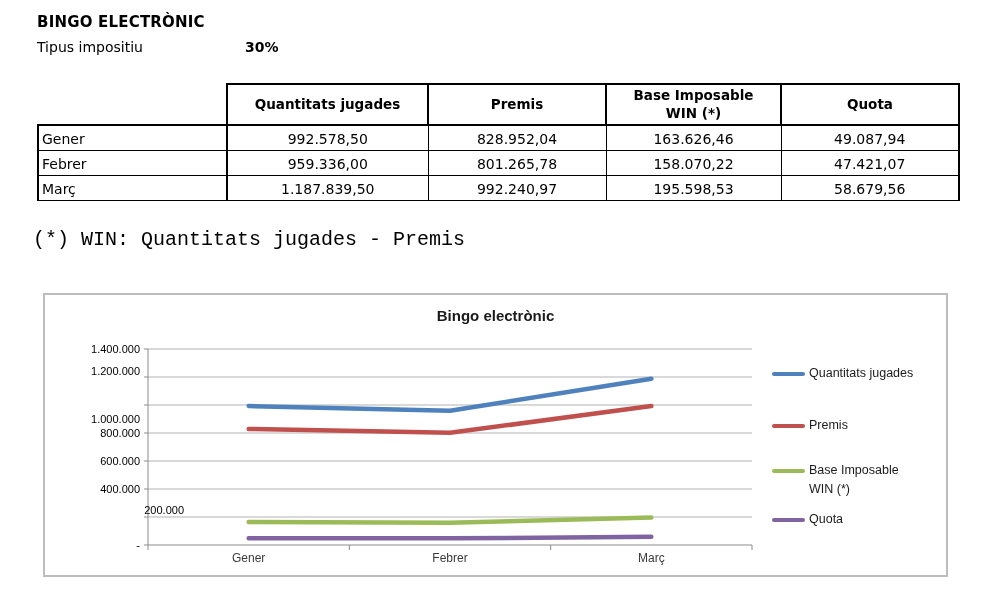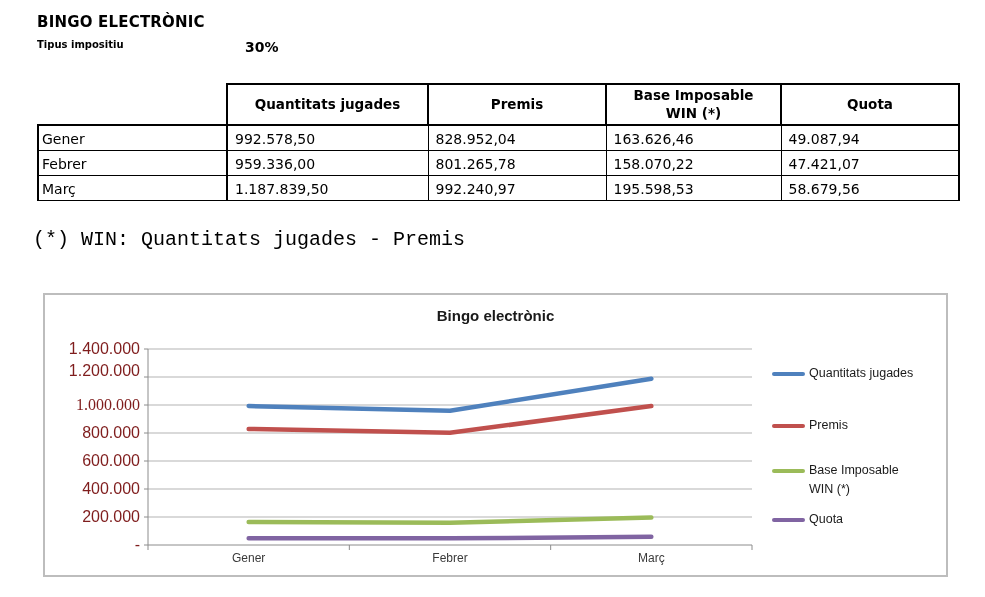--- a/index.html
+++ b/index.html
@@ -1,54 +1,54 @@
 <!DOCTYPE html>
 <html><head>
 <meta charset="utf-8">
 <style>
   html,body{margin:0;padding:0;}
   body{
     width:985px;height:597px;background:#ffffff;position:relative;
     font-family:"DejaVu Sans",sans-serif;color:#000;overflow:hidden;
   }
   .doc-title{position:absolute;left:37px;top:13px;font-size:15px;font-weight:bold;letter-spacing:.2px;}
-  .tax-label{position:absolute;left:37px;top:39px;font-size:10px;font-weight:bold;}
+  .tax-label{position:absolute;left:37px;top:39px;font-size:14px;font-weight:normal;}
   .tax-value{position:absolute;left:245px;top:39px;font-size:14px;font-weight:bold;}
 
   table.data{
     position:absolute;left:37px;top:83px;width:921px;
     border-collapse:collapse;table-layout:fixed;font-size:14px;
   }
   table.data col.c0{width:189px;}
   table.data col.c1{width:201px;}
   table.data col.c2{width:178px;}
   table.data col.c3{width:175px;}
   table.data col.c4{width:178px;}
   table.data th{
     border:2px solid #000;font-size:13.5px;font-weight:bold;text-align:center;
     vertical-align:middle;height:39px;padding:0 4px;white-space:pre-line;line-height:1.3;
   }
   table.data th.empty{border:none;}
   table.data td{border:1px solid #000;height:23px;padding:1px 7px 0 7px;vertical-align:middle;}
   table.data td.rowlabel{text-align:left;padding-left:3px;border-left:2px solid #000;border-right:2px solid #000;}
-  table.data td.num{text-align:left;}
+  table.data td.num{text-align:center;}
   table.data td:last-child{border-right:2px solid #000;margin-left:48px;}
   table.data tr.first-row td{border-top:2px solid #000;}
   table.data tr.total td{border-top:2px solid #000;border-bottom:2px solid #000;font-weight:bold;height:22px;}
 
   .footnote{position:absolute;left:33px;top:228px;font-size:20px;font-family:Liberation Mono, monospace;}
 
   .chart-box{
     position:absolute;left:43px;top:293px;width:905px;height:284px;
     border:2px solid #BDBDBD;background:#fff;box-sizing:border-box;
     font-family:"Liberation Sans",sans-serif;
   }
   .chart-title{position:absolute;left:0;right:0;top:12px;text-align:center;font-size:15px;font-weight:bold;color:#1a1a1a;}
   .plot-svg{position:absolute;left:0;top:0;}
-  .ytick{position:absolute;left:0;width:95px;text-align:right;font-size:16px;line-height:16px;color:#7f1d1d;}
+  .ytick{position:absolute;left:0;width:95px;text-align:right;font-size:11px;line-height:16px;color:#000000;}
   .xtick{position:absolute;top:256px;width:110px;text-align:center;font-size:12px;color:#3a3a3a;}
   .legend-item{position:absolute;left:727px;display:flex;align-items:flex-start;gap:4px;}
   .legend-swatch{width:33px;height:4px;border-radius:2px;margin-top:8px;flex:none;}
   .legend-label{font-size:12.5px;line-height:19px;color:#1a1a1a;white-space:pre-line;}
 </style>
 </head>
 <body>
 
 <div class="doc-title">BINGO ELECTRÒNIC</div>
 <div class="tax-label">Tipus impositiu</div>
@@ -138,23 +138,23 @@
   <div class="legend-item" style="top:166px">
     <span class="legend-swatch" style="background: rgb(155, 187, 89);"></span>
     <span class="legend-label">Base Imposable
 WIN (*)</span>
   </div>
   <div class="legend-item" style="top:215px">
     <span class="legend-swatch" style="background: rgb(128, 100, 162);"></span>
     <span class="legend-label">Quota</span>
   </div>
 <div class="ytick" style="top: 242px;">-</div>
-    <div class="ytick" style="top: 214px;">200.000</div>
+    <div class="ytick" style="top: 207px; padding-left: 44px;">200.000</div>
     <div class="ytick" style="top: 186px;">400.000</div>
     <div class="ytick" style="top: 158px;">600.000</div>
     <div class="ytick" style="top: 130px;">800.000</div>
-    <div class="ytick" style="top: 102px; font-family: Liberation Serif, serif;">1.000.000</div>
+    <div class="ytick" style="top: 116px;">1.000.000</div>
     <div class="ytick" style="top: 68px;">1.200.000</div>
     <div class="ytick" style="top: 46px;">1.400.000</div>
     <div class="xtick" style="left: 148.667px;">Gener</div>
     <div class="xtick" style="left: 350px;">Febrer</div>
     <div class="xtick" style="left: 551.333px;">Març</div>
   </div>
 
 </body></html>

